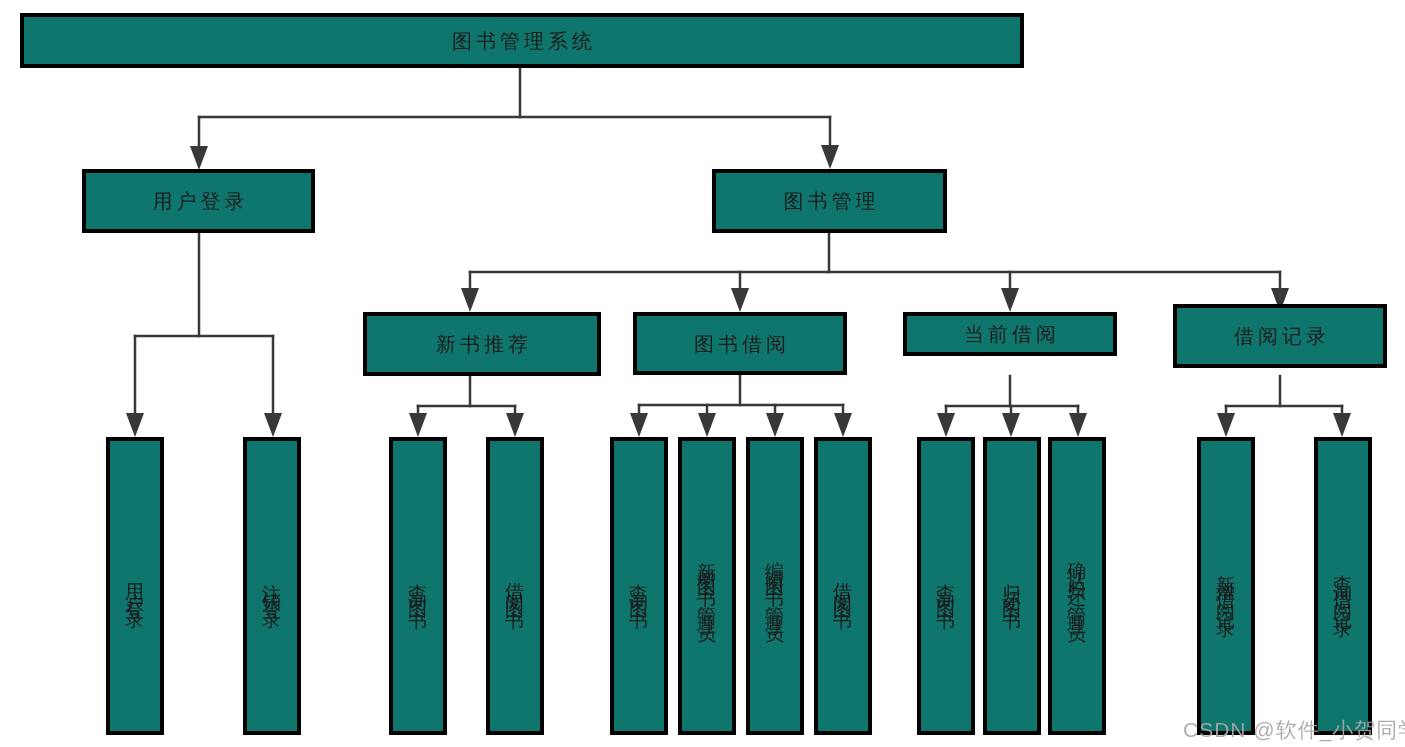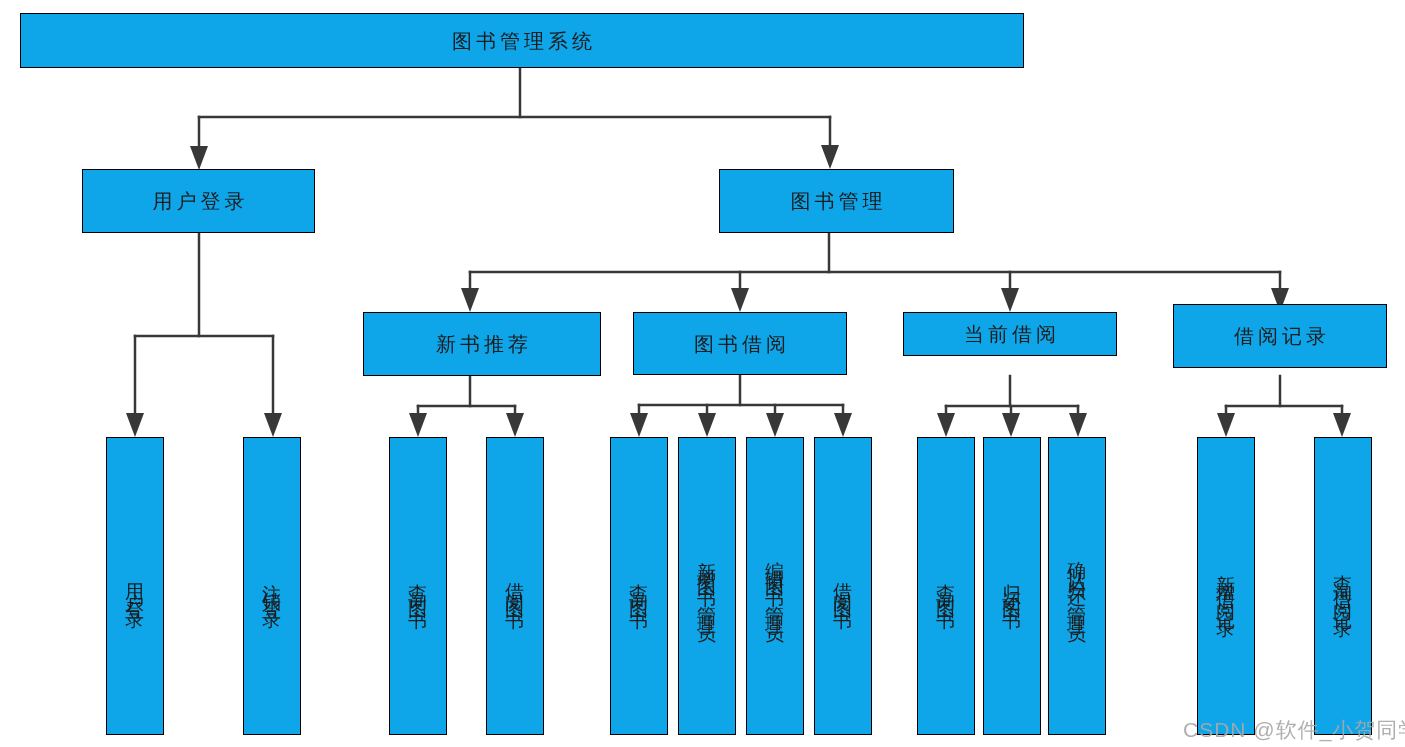--- a/index.html
+++ b/index.html
@@ -17,22 +17,22 @@
   }
   #connectors {
     position: absolute;
     left: 0; top: 0;
     width: 1405px;
     height: 747px;
   }
   .node {
     position: absolute;
     box-sizing: border-box;
-    border: 1px solid #000000;
-    background: #0ea5e9;
+    border: 4px solid #000000;
+    background: #0f766e;
     display: flex;
     align-items: center;
     justify-content: center;
     color: #1c1c1c;
     z-index: 2;
   }
   .node.h span {
     font-size: 20px;
     letter-spacing: 4px;
     text-indent: 4px;
@@ -128,21 +128,21 @@
     </g>
   </svg>
 
   <div class="node h" style="left:20px; top:13px; width:1004px; height:55px;">
     <span>图书管理系统</span>
   </div>
 
   <div class="node h" style="left:82px; top:169px; width:233px; height:64px;">
     <span>用户登录</span>
   </div>
-  <div class="node h" style="left:712px; top:169px; width:235px; height:64px;margin-left:7px;">
+  <div class="node h" style="left:712px; top:169px; width:235px; height:64px;">
     <span>图书管理</span>
   </div>
 
   <div class="node h" style="left:363px; top:312px; width:238px; height:64px;">
     <span>新书推荐</span>
   </div>
   <div class="node h" style="left:633px; top:312px; width:214px; height:63px;">
     <span>图书借阅</span>
   </div>
   <div class="node h" style="left:903px; top:312px; width:214px; height:44px;">

